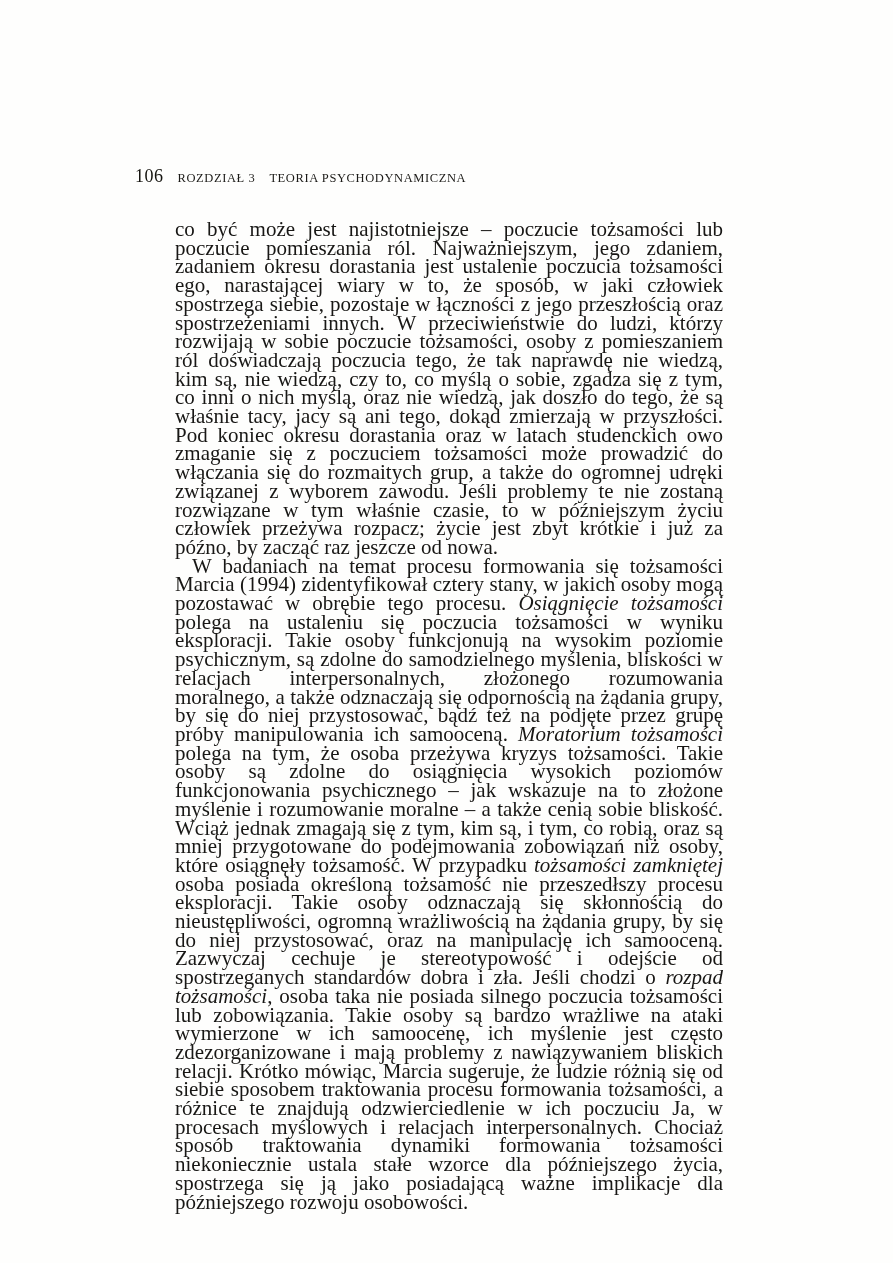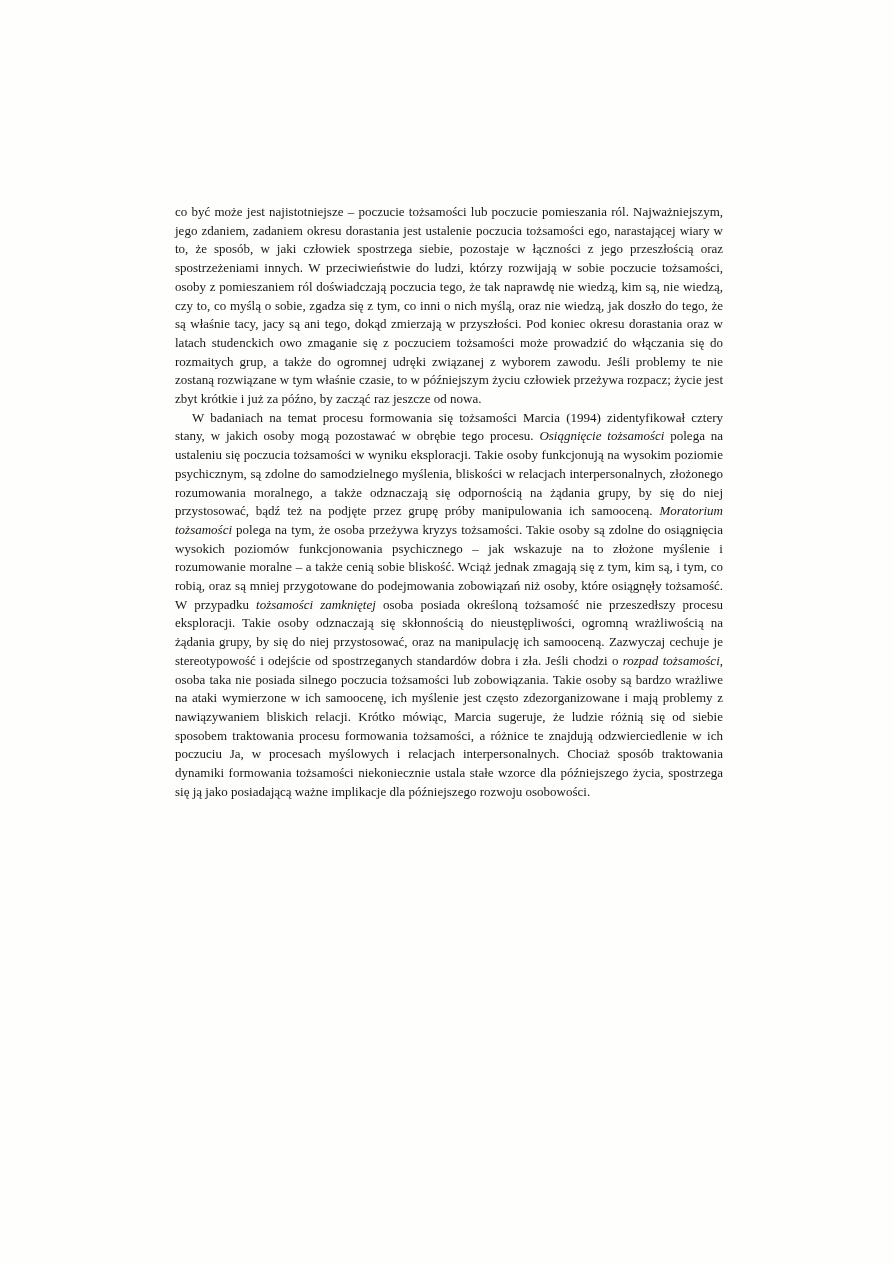--- a/index.html
+++ b/index.html
@@ -36,25 +36,25 @@
     margin-right: 14px;
     color: #1c1b18;
   }
   .chapter-title {
     font-size: 12.5px;
     letter-spacing: 0.6px;
     color: #1c1b18;
   }
   .text-block {
     position: absolute;
-    top: 203px;
+    top: 220px;
     left: 175px;
     width: 548px;
     text-align: justify;
-    font-size: 13px;
+    font-size: 21px;
     line-height: 18.7px;
     hyphens: auto;
     -webkit-hyphens: auto;
   }
   .para {
     margin: 0;
     padding: 0;
   }
   .para.indented {
     text-indent: 17px;
@@ -62,19 +62,24 @@
   .para em {
     font-style: italic;
     margin-top: 19px;
   }
 </style>
 </head>
 <body>
 
 <div class="page">
 
+  <header class="running-header">
+    <span class="page-number">106</span>
+    <span class="chapter-label">ROZDZIAŁ 3</span>
+    <span class="chapter-title">TEORIA PSYCHODYNAMICZNA</span>
+  </header>
 
   <main class="text-block">
     <p class="para"><span>co być może jest najistotniejsze – poczucie tożsamości lub poczucie pomieszania ról. Najważniejszym, jego zdaniem, zadaniem okresu dorastania jest ustalenie poczucia tożsamości ego, narastającej wiary w to, że sposób, w jaki człowiek spostrzega siebie, pozostaje w łączności z jego przeszłością oraz spostrzeżeniami innych. W przeciwieństwie do ludzi, którzy rozwijają w sobie poczucie tożsamości, osoby z pomieszaniem ról doświadczają poczucia tego, że tak naprawdę nie wiedzą, kim są, nie wiedzą, czy to, co myślą o sobie, zgadza się z tym, co inni o nich myślą, oraz nie wiedzą, jak doszło do tego, że są właśnie tacy, jacy są ani tego, dokąd zmierzają w przyszłości. Pod koniec okresu dorastania oraz w latach studenckich owo zmaganie się z poczuciem tożsamości może prowadzić do włączania się do rozmaitych grup, a także do ogromnej udręki związanej z wyborem zawodu. Jeśli problemy te nie zostaną rozwiązane w tym właśnie czasie, to w późniejszym życiu człowiek przeżywa rozpacz; życie jest zbyt krótkie i już za późno, by zacząć raz jeszcze od nowa.</span></p>
     <p class="para indented"><span>W badaniach na temat procesu formowania się tożsamości Marcia (1994) zidentyfikował cztery stany, w jakich osoby mogą pozostawać w obrębie tego procesu. </span><em>Osiągnięcie tożsamości</em><span> polega na ustaleniu się poczucia tożsamości w wyniku eksploracji. Takie osoby funkcjonują na wysokim poziomie psychicznym, są zdolne do samodzielnego myślenia, bliskości w relacjach interpersonalnych, złożonego rozumowania moralnego, a także odznaczają się odpornością na żądania grupy, by się do niej przystosować, bądź też na podjęte przez grupę próby manipulowania ich samooceną. </span><em>Moratorium tożsamości</em><span> polega na tym, że osoba przeżywa kryzys tożsamości. Takie osoby są zdolne do osiągnięcia wysokich poziomów funkcjonowania psychicznego – jak wskazuje na to złożone myślenie i rozumowanie moralne – a także cenią sobie bliskość. Wciąż jednak zmagają się z tym, kim są, i tym, co robią, oraz są mniej przygotowane do podejmowania zobowiązań niż osoby, które osiągnęły tożsamość. W przypadku </span><em>tożsamości zamkniętej</em><span> osoba posiada określoną tożsamość nie przeszedłszy procesu eksploracji. Takie osoby odznaczają się skłonnością do nieustępliwości, ogromną wrażliwością na żądania grupy, by się do niej przystosować, oraz na manipulację ich samooceną. Zazwyczaj cechuje je stereotypowość i odejście od spostrzeganych standardów dobra i zła. Jeśli chodzi o </span><em>rozpad tożsamości</em><span>, osoba taka nie posiada silnego poczucia tożsamości lub zobowiązania. Takie osoby są bardzo wrażliwe na ataki wymierzone w ich samoocenę, ich myślenie jest często zdezorganizowane i mają problemy z nawiązywaniem bliskich relacji. Krótko mówiąc, Marcia sugeruje, że ludzie różnią się od siebie sposobem traktowania procesu formowania tożsamości, a różnice te znajdują odzwierciedlenie w ich poczuciu Ja, w procesach myślowych i relacjach interpersonalnych. Chociaż sposób traktowania dynamiki formowania tożsamości niekoniecznie ustala stałe wzorce dla późniejszego życia, spostrzega się ją jako posiadającą ważne implikacje dla późniejszego rozwoju osobowości.</span></p>
   </main>
 
 </div>
 
 </body></html>

